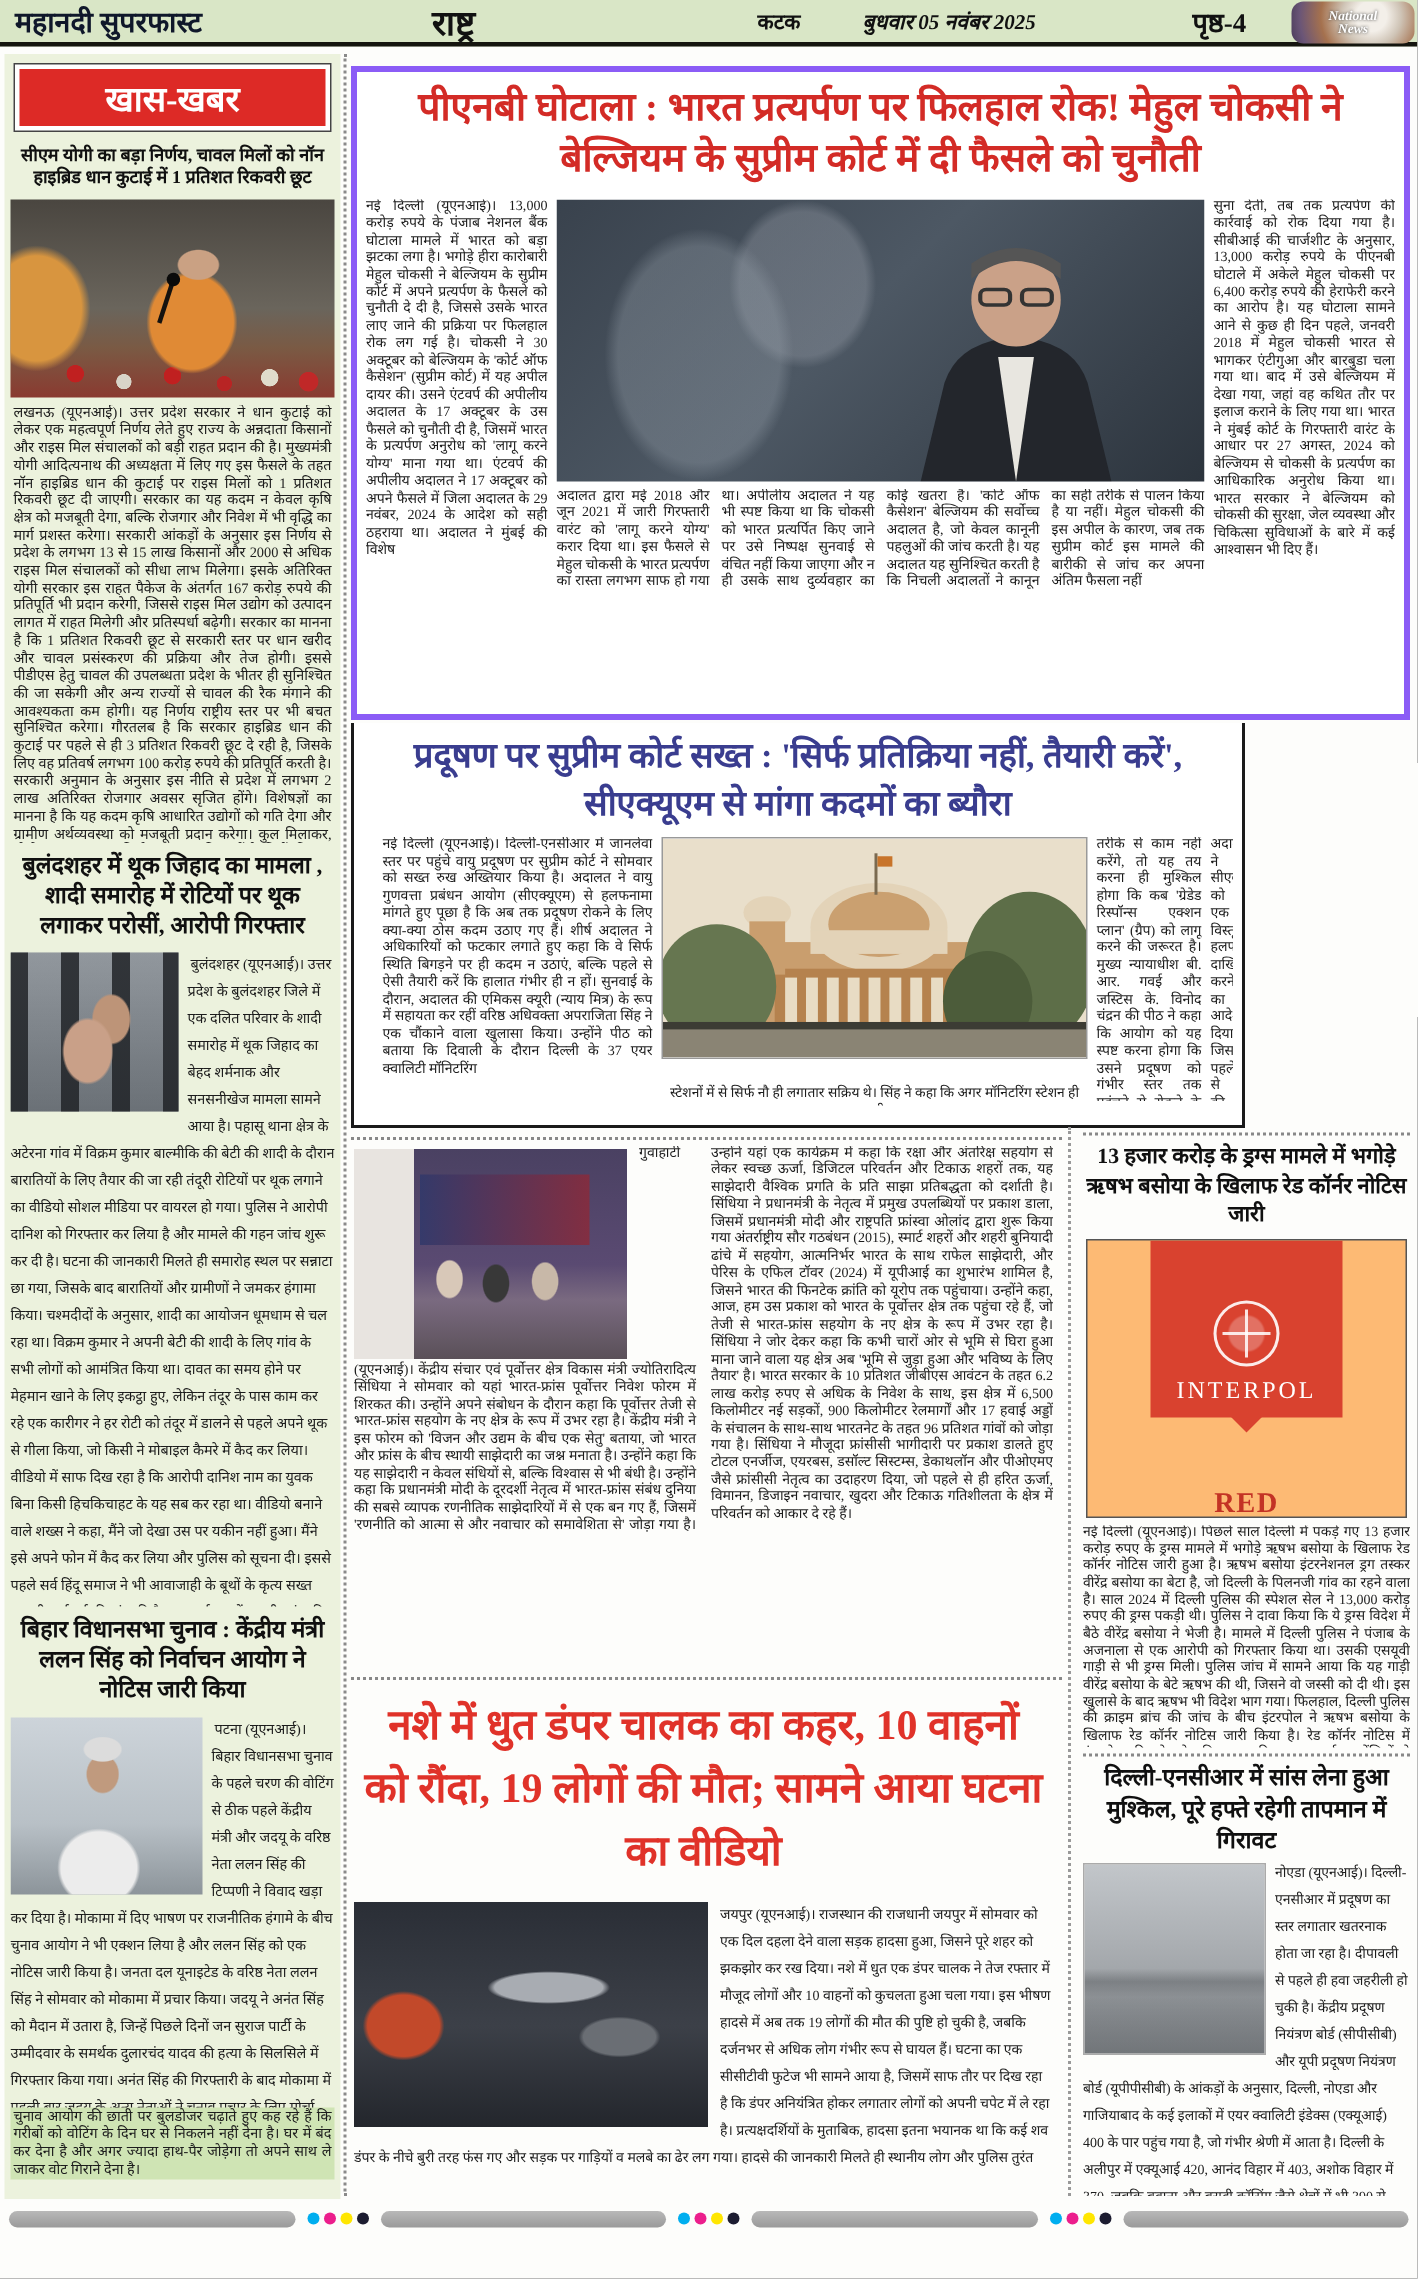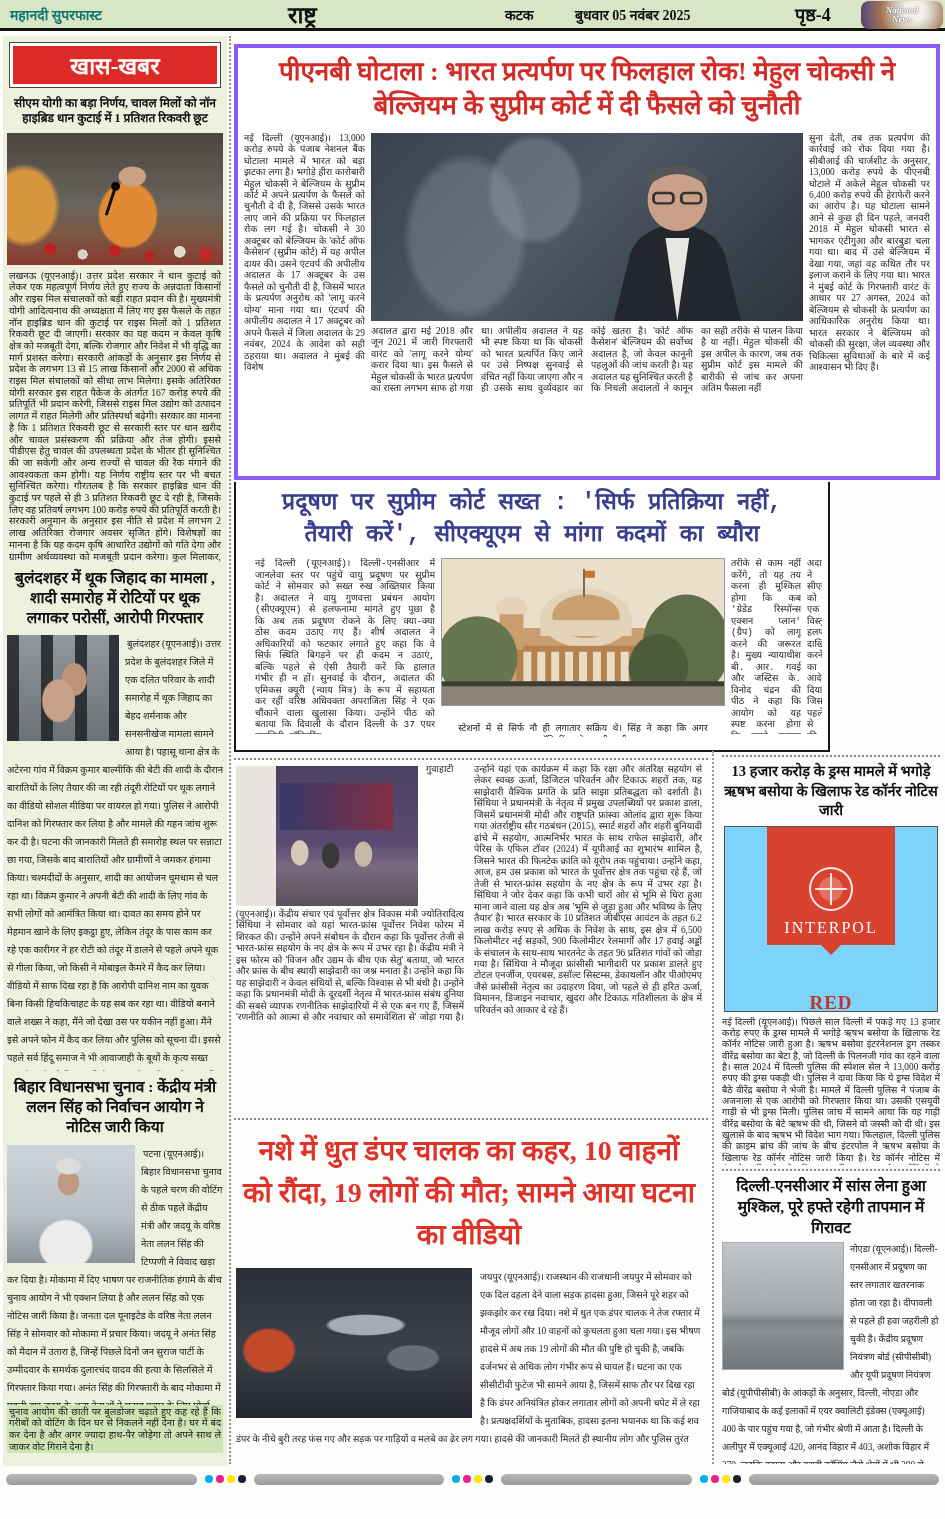--- a/index.html
+++ b/index.html
@@ -3,24 +3,24 @@
 <meta charset="utf-8">
 <style>
   * { margin:0; padding:0; box-sizing:border-box; }
   html,body { background:#888; }
   body { font-family:"Liberation Serif","DejaVu Serif",serif; }
   #page { position:relative; width:945px; height:1519px; background:#fdfdfb; margin:0 auto; overflow:hidden; }
 
   
   .masthead { position:absolute; left:0; top:0; width:945px; height:31px; background:#d9e6c6;
     border-bottom:3px solid #15150f; display:flex; align-items:center; }
-  .mh-name { position:absolute; left:10px; font-weight:bold; font-size:14px; color:#0f766e; }
+  .mh-name { position:absolute; left:10px; font-weight:bold; font-size:19px; color:#0f172a; }
   .mh-section { position:absolute; left:288px; font-weight:bold; font-size:23px; color:#111; }
   .mh-city { position:absolute; left:505px; font-weight:bold; font-size:14px; color:#111; }
-  .mh-date { position:absolute; left:575px; font-weight:bold; font-size:14px; color:#111; }
+  .mh-date { position:absolute; left:575px; font-weight:bold; font-size:14px; color:#111;font-style:italic; }
   .mh-page { position:absolute; left:795px; font-weight:bold; font-size:18px; color:#111; }
   .mh-logo { position:absolute; right:2px; top:1px; width:82px; height:28px; border-radius:8px;
     background:radial-gradient(circle at 65% 35%, #f3efe9 0 18%, #cfc4b6 35%, #a5714e 60%, #6a5577 85%, #4a3c5a);
     display:flex; flex-direction:column; align-items:center; justify-content:center; color:#fff;
     font-size:9px; font-style:italic; font-weight:bold; text-shadow:0 0 2px #333; line-height:1.05; }
 
   .vsep-left { position:absolute; left:229px; top:36px; height:1428px; border-left:2px dotted #8a8a8a; }
 
   
   .left-col { position:absolute; left:3px; top:36px; width:224px; height:1430px; background:#ecf2dd;
@@ -68,21 +68,21 @@
   .pnb-col { width:121px; flex:none; font-size:9.4px; line-height:1.22; text-align:justify; color:#1c1c1c; overflow:hidden; }
   .pnb-mid { flex:1; display:flex; flex-direction:column; overflow:hidden; }
   .photo-choksi { width:100%; height:188px; flex:none;
     background:
       radial-gradient(ellipse 90px 120px at 22% 55%, rgba(150,160,170,.35) 0 60%, transparent 70%),
       radial-gradient(ellipse 70px 80px at 38% 30%, rgba(170,175,185,.3) 0 60%, transparent 70%),
       linear-gradient(135deg,#39424d 0%, #4d5864 45%, #2c343d 100%); }
   .choksi-fig { position:absolute; right:6%; top:8%; width:46%; height:92%; }
   .pnb-bottom { columns:4; column-gap:8px; font-size:9.4px; line-height:1.22; text-align:justify; color:#1c1c1c; margin-top:5px; overflow:hidden; }
 
-  .pollution-box { position:absolute; left:2px; top:446px; width:596px; height:270px; border:2px solid #1a1a1a; border-top:none; background:#fff; overflow:hidden;font-family:Liberation Mono, monospace; }
+  .pollution-box { position:absolute; left:2px; top:446px; width:596px; height:270px; border:2px solid #1a1a1a; border-top:none; background:#fff; overflow:hidden; }
   .pollution-headline { color:#3a3d8f; font-weight:bold; font-size:23px; line-height:1.38; text-align:center; padding:6px 30px 4px 30px; }
   .pollution-content { display:flex; gap:6px; padding:3px 6px; height:182px; overflow:hidden;margin-left:13px; }
   .pol-left { width:180px; flex:none; font-size:9.4px; line-height:1.22; text-align:justify; overflow:hidden; color:#1c1c1c; }
   .pol-photo-wrap { width:284px; flex:none; }
   .photo-court { width:284px; height:148px; border:1px solid #999; }
   .pol-caption { font-size:9.2px; text-align:center; line-height:1.25; color:#1c1c1c; padding-top:17px; }
   .pol-mid { width:70px; flex:none; font-size:9.4px; line-height:1.22; text-align:justify; overflow:hidden; color:#1c1c1c; }
   .pol-right { flex:1; font-size:9.4px; line-height:1.22; text-align:justify; overflow:hidden; color:#1c1c1c; }
 
   .france-sec { position:absolute; left:2px; top:722px; width:474px; height:358px; border-top:2px dotted #888; padding:4px 6px 0 2px; overflow:hidden; }
@@ -92,21 +92,21 @@
     background:
       linear-gradient(90deg, #e8e4e0 0 22%, transparent 22%),
       radial-gradient(ellipse 14px 20px at 35% 62%, #d8c8b8 0 60%, transparent 66%),
       radial-gradient(ellipse 14px 20px at 52% 64%, #383838 0 60%, transparent 66%),
       radial-gradient(ellipse 14px 20px at 70% 63%, #c8b8a8 0 60%, transparent 66%),
       linear-gradient(180deg, #4a4162 0%, #5a4a72 55%, #7a6a80 72%, #5a5058 100%); }
   .forum-banner { position:absolute; left:24%; top:12%; width:62%; height:34%; background:linear-gradient(90deg,#30386a,#8a2a3a); opacity:.85; }
 
   .right-rail { position:absolute; left:480px; top:715px; width:230px; height:713px; border-left:2px dotted #999; padding:4px 2px 0 8px; overflow:hidden; }
   .interpol-headline { font-weight:bold; font-size:14.5px; line-height:1.35; text-align:center; color:#101010; border-top:2px dotted #888; padding-top:5px; }
-  .interpol-graphic { border:1px solid #555; background:#7dd3fc; height:186px; margin:5px 2px; position:relative; overflow:hidden; }
+  .interpol-graphic { border:1px solid #555; background:#fdba74; height:186px; margin:5px 2px; position:relative; overflow:hidden; }
   .interpol-red-panel { position:absolute; left:50%; top:0; transform:translateX(-50%); width:128px; height:118px; background:#d9422f;
     display:flex; flex-direction:column; align-items:center; justify-content:flex-end; padding-bottom:8px; }
   .interpol-red-panel::after { content:""; position:absolute; bottom:-10px; left:50%; transform:translateX(-50%);
     border-left:11px solid transparent; border-right:11px solid transparent; border-top:11px solid #d9422f; }
   .interpol-emblem { width:44px; height:44px; border-radius:50%; border:2px solid rgba(255,255,255,.9); margin-bottom:8px; position:relative;
     background:radial-gradient(circle at 50% 50%, rgba(255,255,255,.25) 0 40%, transparent 45%); }
   .interpol-emblem::before { content:""; position:absolute; left:50%; top:4px; bottom:4px; width:2px; background:rgba(255,255,255,.85); transform:translateX(-50%); }
   .interpol-emblem::after { content:""; position:absolute; top:50%; left:4px; right:4px; height:2px; background:rgba(255,255,255,.85); transform:translateY(-50%); }
   .interpol-word { color:#fff; font-size:16px; letter-spacing:2px; font-family:"Liberation Serif",serif; }
   .rednotice { position:absolute; left:0; right:0; top:132px; text-align:center; color:#c33325; font-weight:bold; font-size:19px; line-height:1.1; letter-spacing:1px;margin-top:34px; }

